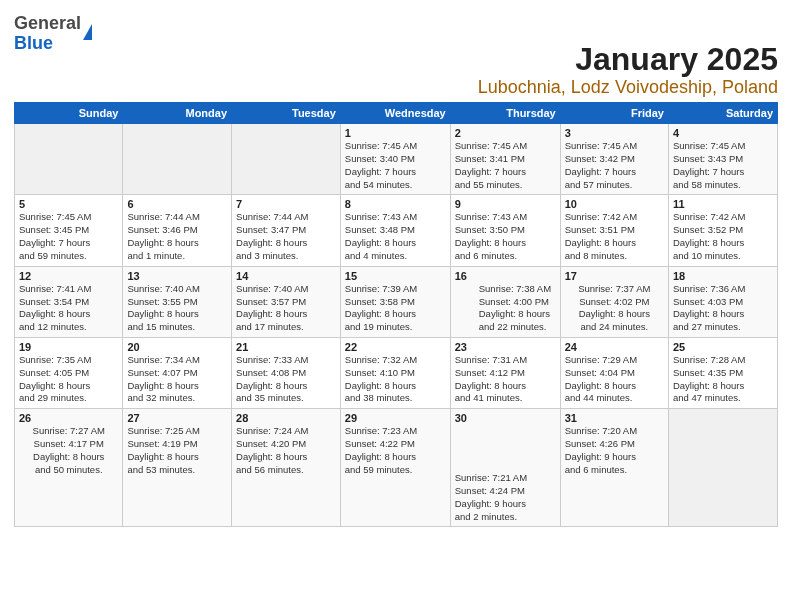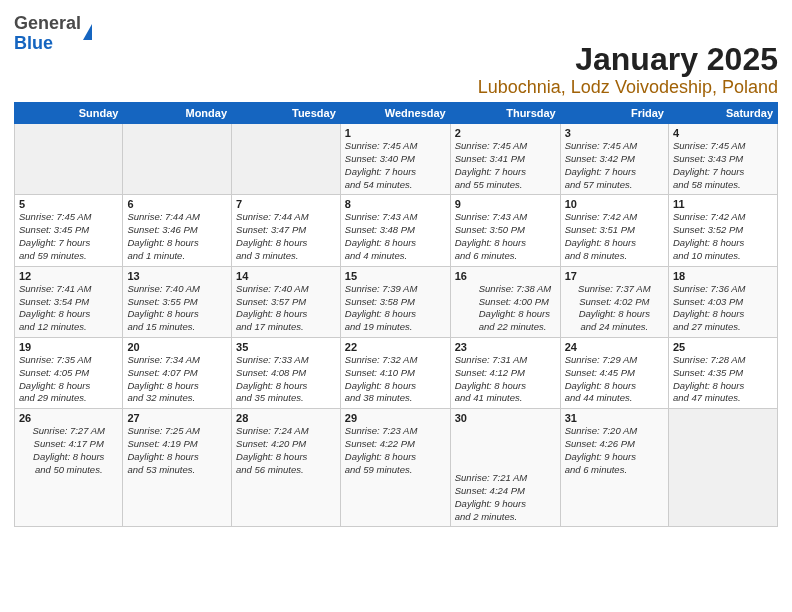--- a/index.html
+++ b/index.html
@@ -75,21 +75,20 @@
       font-weight: bold;
       font-size: 11px;
       color: #222;
       display: block;
       margin-bottom: 1px;
     }
     .day-info {
       font-size: 9.5px;
       color: #333;
       line-height: 1.35;
-      font-style: italic;
     }
     .empty-cell {
       background: #f0f0f0 !important;
     }
   </style>
 </head>
 <body>
 
 <div class="container">
   <div class="header-row">
@@ -265,21 +264,21 @@
 and 29 minutes.</div>
           </td>
           <td>
             <span class="day-number">20</span>
             <div class="day-info" style="white-space: pre-line;">Sunrise: 7:34 AM
 Sunset: 4:07 PM
 Daylight: 8 hours
 and 32 minutes.</div>
           </td>
           <td>
-            <span class="day-number">35</span>
+            <span class="day-number">21</span>
             <div class="day-info" style="white-space: pre-line;">Sunrise: 7:33 AM
 Sunset: 4:08 PM
 Daylight: 8 hours
 and 35 minutes.</div>
           </td>
           <td>
             <span class="day-number">22</span>
             <div class="day-info" style="white-space: pre-line;">Sunrise: 7:32 AM
 Sunset: 4:10 PM
 Daylight: 8 hours
@@ -288,21 +287,21 @@
           <td>
             <span class="day-number">23</span>
             <div class="day-info" style="white-space: pre-line;">Sunrise: 7:31 AM
 Sunset: 4:12 PM
 Daylight: 8 hours
 and 41 minutes.</div>
           </td>
           <td>
             <span class="day-number">24</span>
             <div class="day-info" style="white-space: pre-line;">Sunrise: 7:29 AM
-Sunset: 4:45 PM
+Sunset: 4:04 PM
 Daylight: 8 hours
 and 44 minutes.</div>
           </td>
           <td>
             <span class="day-number">25</span>
             <div class="day-info" style="white-space: pre-line;">Sunrise: 7:28 AM
 Sunset: 4:35 PM
 Daylight: 8 hours
 and 47 minutes.</div>
           </td>

